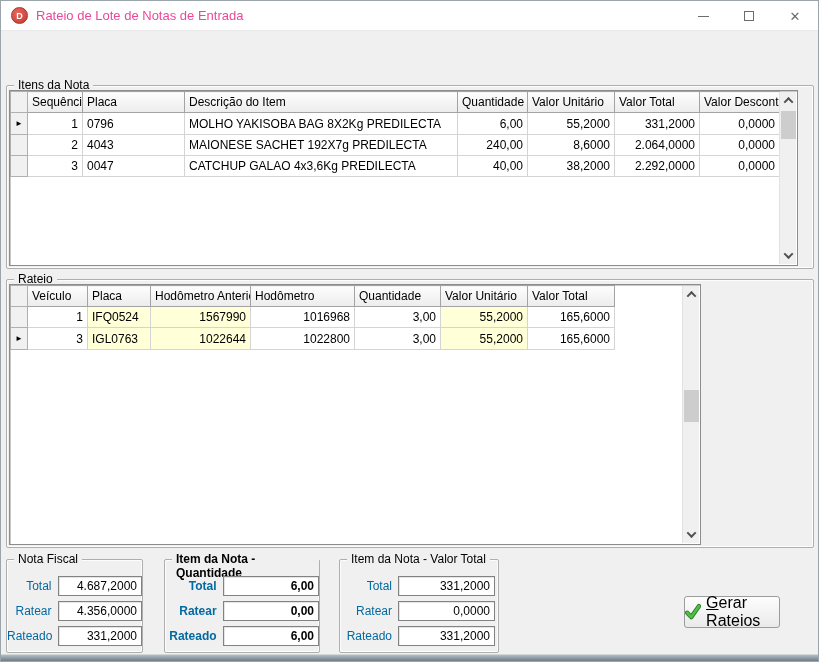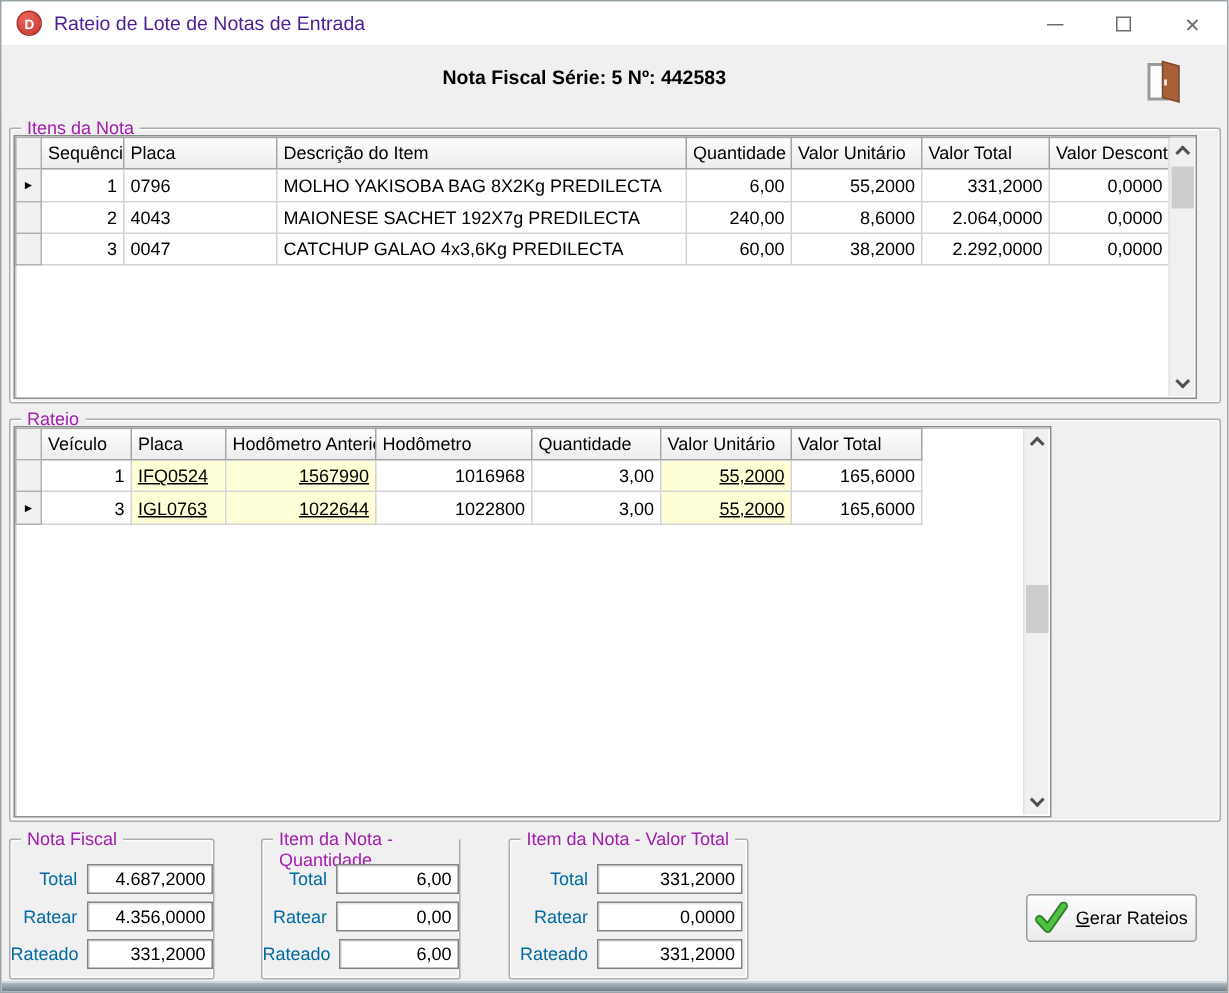--- a/index.html
+++ b/index.html
@@ -16,21 +16,21 @@
     position:absolute; left:0; top:0; right:0; height:30px;
     background:#ffffff; display:flex; align-items:center;
     border-bottom:1px solid #e9e9e9;
   }
   .app-icon {
     width:17px; height:17px; border-radius:50%; margin:0 8px 0 10px;
     background:radial-gradient(circle at 35% 30%, #e8655b, #c23a31);
     border:1px solid #a93226; color:#fff; font-size:9px; font-weight:bold;
     display:flex; align-items:center; justify-content:center;
   }
-  .title-text { font-size:13px; color:#4c1d95; }
+  .title-text { font-size:13px; color:#ec4899; }
   .win-btns { position:absolute; right:0; top:0; height:30px; display:flex; }
   .win-btn { width:46px; height:30px; display:flex; align-items:center; justify-content:center; color:#6c6c6c; }
   .glyph-min { width:11px; height:1px; background:#6c6c6c; }
   .glyph-max { width:10px; height:10px; border:1px solid #6c6c6c; background:transparent; }
   .glyph-close { font-size:13px; line-height:13px; color:#6c6c6c; }
 
   
   .headerband {
     position:absolute; left:0; top:31px; right:0; height:43px; background:#f0f0f0;
   }
@@ -41,21 +41,21 @@
   .exit-btn { position:absolute; right:24px; top:4px; width:36px; height:36px;
     display:flex; align-items:center; justify-content:center; }
 
   
   .groupbox {
     position:absolute; border:1px solid #aeaeae; border-radius:2px;
     box-shadow:inset 0 0 0 1px #fdfdfd;
   }
   .groupbox > .gb-label {
     position:absolute; top:-8px; left:7px; background:#f0f0f0;
-    padding:0 4px; font-size:12px; color:#a21caf;
+    padding:0 4px; font-size:12px; color:#000000;
   }
 
   
   .grid {
     position:absolute; background:#ffffff;
     border:1px solid #8c8c8c;
     box-shadow:inset 1px 1px 0 #c9c9c9;
     overflow:hidden;
   }
   table.dbgrid { border-collapse:collapse; table-layout:fixed; }
@@ -67,21 +67,21 @@
   .dbgrid td {
     height:21px; border-right:1px solid #d4d4d4; border-bottom:1px solid #d4d4d4;
     font-size:12px; padding:0 4px; color:#000; white-space:nowrap; overflow:hidden;
     background:#fff;
   }
   .dbgrid td.ind, .dbgrid th.ind {
     background:#f1f1f1; border:1px solid #b0b0b0; padding:0;
     text-align:center; font-size:8px; line-height:21px; color:#000;
   }
   .dbgrid td.num { text-align:right; }
-  .dbgrid td.yellow { background:#ffffd8;text-decoration:underline; }
+  .dbgrid td.yellow { background:#ffffd8; }
 
   
   .vscroll {
     position:absolute; top:1px; bottom:1px; right:1px; width:17px;
     background:#f0f0f0; border-left:1px solid #e2e2e2;
   }
   .sb-btn { position:absolute; left:0; width:17px; height:17px;
     display:flex; align-items:center; justify-content:center; }
   .sb-up { top:0; } .sb-down { bottom:0; }
   .chev { width:7px; height:7px; border-left:2px solid #505050; border-top:2px solid #505050; }
@@ -94,24 +94,24 @@
   .sum-label { width:52px; text-align:right; font-size:12px; color:#0369a1; }
   .sum-field {
     margin-left:6px; width:97px; height:20px; line-height:18px;
     background:#fff; border:1px solid #828282;
     box-shadow:inset 1px 1px 0 rgba(0,0,0,0.10);
     text-align:right; padding:0 4px; font-size:12px; color:#000;
   }
 
   
   .gerar-btn {
-    position:absolute; left:683px; top:595px; width:114px; height:32px;
+    position:absolute; left:683px; top:595px; width:96px; height:32px;
     background:linear-gradient(#fdfdfd,#eaeaea); border:1px solid #9c9c9c; border-radius:3px;
     display:flex; align-items:center; justify-content:center; gap:5px;
-    font-size:12px; color:#000; cursor:default;
+    font-size:16px; color:#000; cursor:default;
   }
   .accel { text-decoration:underline; }
 
   
   .bottom-edge {
     position:absolute; left:0; right:0; bottom:0; height:7px;
     background:linear-gradient(#b3bcc2,#6e7c87);
     border-top:1px solid #d2d7da;
   }
 </style>
@@ -129,30 +129,20 @@
         </div>
       <div class="win-btn">
           <span class="glyph-max"></span>
         </div>
       <div class="win-btn">
           <span class="glyph-close">✕</span>
         </div>
     </div>
   </div>
 
-  <div class="headerband">
-    <div class="nf-title">Nota Fiscal Série: 5 Nº: 442583</div>
-    <div class="exit-btn">
-      <svg width="26" height="30" viewBox="0 0 26 30">
-        <rect x="3" y="4" width="12" height="23" fill="#ffffff" stroke="#9a9a9a" stroke-width="2"></rect>
-        <polygon points="12,2 23,5 23,29 12,26" fill="#a8613b" stroke="#7d4526" stroke-width="1"></polygon>
-        <rect x="13" y="14" width="2" height="4" fill="#f2e3d6"></rect>
-      </svg>
-    </div>
-  </div>
 
   <div class="groupbox" style="left:5px; top:84px; width:808px; height:184px;">
     <span class="gb-label">Itens da Nota</span>
   </div>
   <div class="grid" style="left:8px; top:89px; width:789px; height:176px;">
     <table class="dbgrid" style="width:769px;">
       <colgroup>
         <col style="width:17px">
           <col style="width:55px">
           <col style="width:102px">
@@ -191,21 +181,21 @@
         <td class="num">240,00</td>
         <td class="num">8,6000</td>
         <td class="num">2.064,0000</td>
         <td class="num">0,0000</td>
       </tr>
       <tr>
         <td class="ind"></td>
         <td class="num">3</td>
         <td>0047</td>
         <td>CATCHUP GALAO 4x3,6Kg PREDILECTA</td>
-        <td class="num">60,00</td>
+        <td class="num">40,00</td>
         <td class="num">38,2000</td>
         <td class="num">2.292,0000</td>
         <td class="num">0,0000</td>
       </tr>
     </tbody>
       </table>
     <div class="vscroll">
       <div class="sb-btn sb-up">
           <i class="chev up"></i>
         </div>
@@ -284,21 +274,21 @@
     <div class="sum-row" style="top:41px;">
       <span class="sum-label">Ratear</span>
       <span class="sum-field">4.356,0000</span>
     </div>
     <div class="sum-row" style="top:66px;">
       <span class="sum-label">Rateado</span>
       <span class="sum-field">331,2000</span>
     </div>
   </div>
 
-  <div class="groupbox" style="left:173px; top:558px; width:133px; height:94px;">
+  <div class="groupbox" style="left:163px; top:558px; width:156px; height:94px;font-weight:bold;">
     <span class="gb-label">Item da Nota - Quantidade</span>
     <div class="sum-row" style="top:16px;">
       <span class="sum-label">Total</span>
       <span class="sum-field">6,00</span>
     </div>
     <div class="sum-row" style="top:41px;">
       <span class="sum-label">Ratear</span>
       <span class="sum-field">0,00</span>
     </div>
     <div class="sum-row" style="top:66px;">

